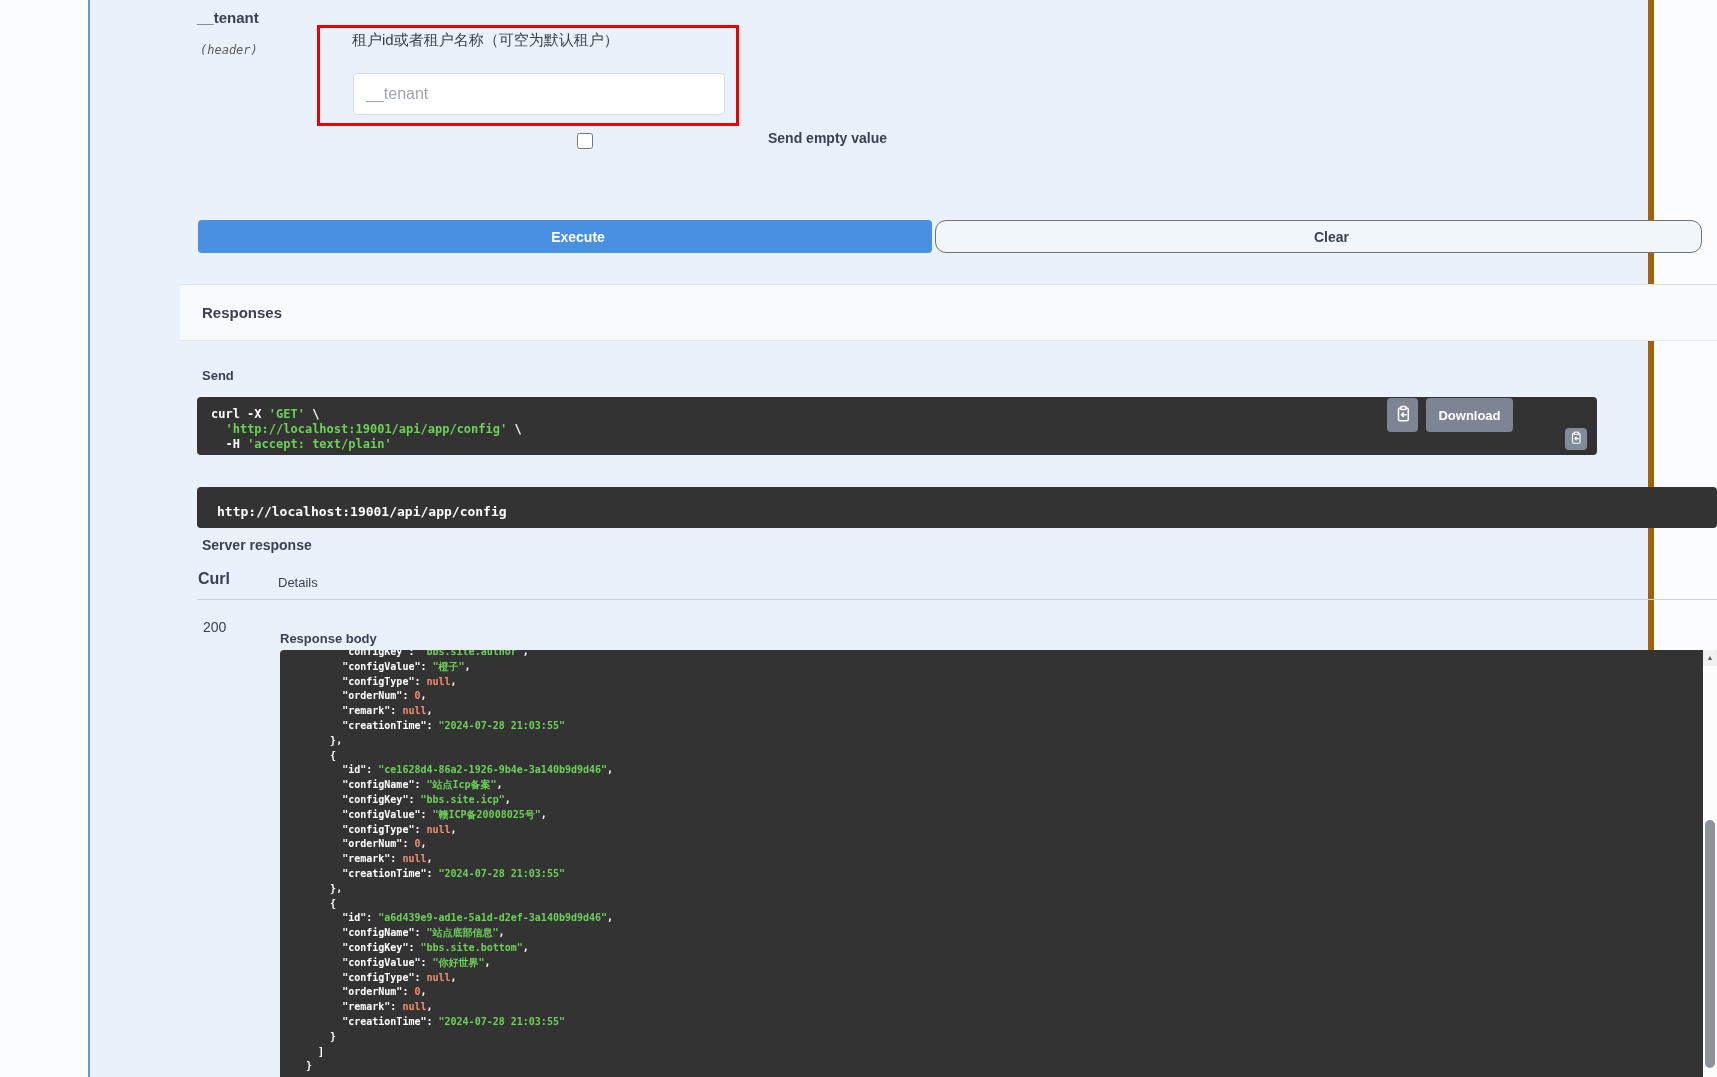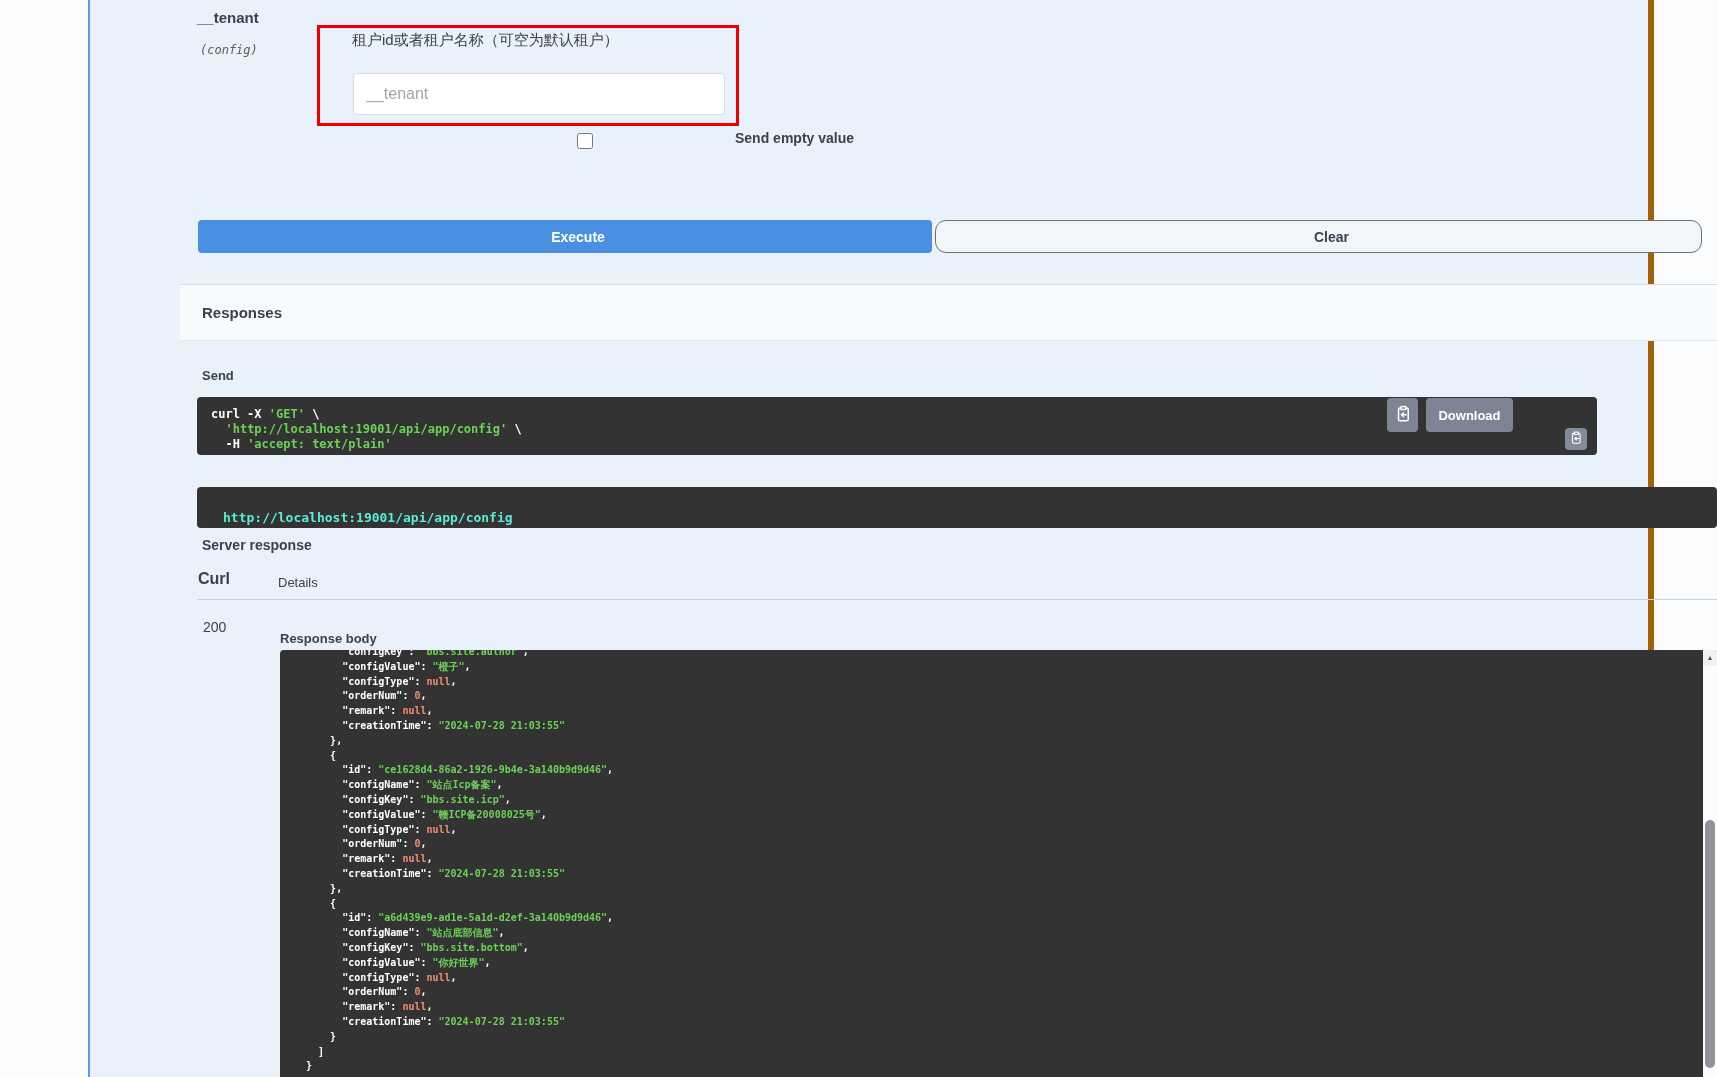--- a/index.html
+++ b/index.html
@@ -14,21 +14,21 @@
   .param-name{left:107px;top:9px;font-size:15px;font-weight:700;color:#3b4151;}
   .param-loc{left:110px;top:43px;font-size:12px;font-style:italic;color:#5a5a5a;
              font-family:"DejaVu Sans Mono",monospace;}
   .red-box{left:227px;top:25px;width:422px;height:101px;border:3px solid #ef0000;box-sizing:border-box;}
   .param-desc{left:262px;top:31px;font-size:15px;color:#3b4151;}
   .param-input{left:263px;top:73px;width:372px;height:42px;box-sizing:border-box;
                border:1px solid #d8dde3;border-radius:4px;background:#fff;
                font-size:16px;padding:0 12px;color:#3b4151;font-family:"Liberation Sans",sans-serif;}
   .param-input::placeholder{color:#9fa6ad;}
   .empty-checkbox{left:487px;top:133px;width:16px;height:16px;margin:0;}
-  .empty-label{left:645px;top:130px;font-size:14px;font-weight:700;color:#3b4151;}
+  .empty-label{left:678px;top:130px;font-size:14px;font-weight:700;color:#3b4151;}
 
   .btn{box-sizing:border-box;text-align:center;font-size:14px;font-weight:700;cursor:pointer;padding-left:32px;}
   .btn-execute{left:108px;top:220px;width:734px;height:33px;background:#4990e2;color:#fff;
                border:none;border-radius:4px;line-height:33px;}
   .btn-clear{left:845px;top:220px;width:767px;height:33px;background:#f1f6fb;color:#3b4151;
              border:1px solid #707070;border-radius:11px;line-height:31px;}
 
   .responses-band{left:90px;top:284px;width:1562px;height:57px;background:#f8fbfd;
                   border-top:1px solid #d8dfe7;border-bottom:1px solid #e2e8ef;box-sizing:border-box;
                   display:flex;align-items:center;padding-left:22px;}
@@ -40,22 +40,22 @@
   .lbl-server{left:112px;top:537px;font-size:14px;}
   .lbl-respbody{left:190px;top:631px;}
 
   .darkblock{background:#333333;border-radius:4px;box-sizing:border-box;}
   .curl-block{left:107px;top:397px;width:1400px;height:58px;}
   .curl-block pre{margin:0;padding:10px 30px 0 14px;font-family:"DejaVu Sans Mono",monospace;
                   font-size:12px;font-weight:700;line-height:15px;white-space:pre;}
   .copy-btn{position:absolute;right:10px;top:31px;width:22px;height:22px;background:#828b99;
             border:none;border-radius:4px;display:flex;align-items:center;justify-content:center;cursor:pointer;}
   .requrl-block{left:107px;top:487px;width:1520px;height:41px;}
-  .requrl-block pre{margin:10px;padding:13px 16px 0 16px;font-family:"DejaVu Sans Mono",monospace;
-                    font-size:13px;font-weight:700;color:#5eead4;line-height:15px;white-space:pre;}
+  .requrl-block pre{margin:4px;padding:13px 16px 0 16px;font-family:"DejaVu Sans Mono",monospace;
+                    font-size:13px;font-weight:700;color:#ffffff;line-height:15px;white-space:pre;}
 
   .col-code{left:108px;top:570px;font-size:16px;font-weight:700;}
   .col-details{left:188px;top:575px;font-size:13px;font-weight:400;}
   .table-rule{left:107px;top:599px;width:1520px;border-top:1px solid #ccd2d9;}
   .status-code{left:113px;top:619px;font-size:14px;color:#3b4151;}
 
   .resp-block{left:190px;top:650px;width:1437px;height:427px;border-radius:4px 4px 0 0;overflow:hidden;}
   .resp-block pre{margin:-5px 0 0 0;padding:0 24px 0 14px;font-family:"DejaVu Sans Mono",monospace;
                   font-size:10px;font-weight:700;line-height:14.8px;white-space:pre;}
 
@@ -77,21 +77,21 @@
                 border:none;border-radius:4px;color:#fff;font-size:13px;font-weight:700;
                 font-family:"Liberation Sans",sans-serif;cursor:pointer;}
 </style>
 </head>
 <body>
 
 <div class="stage">
   <div class="opblock">
 
     <div class="abs param-name">__tenant</div>
-    <div class="abs param-loc">(config)</div>
+    <div class="abs param-loc">(header)</div>
     <div class="abs red-box"></div>
     <div class="abs param-desc">租户id或者租户名称（可空为默认租户）</div>
     <input class="abs param-input" type="text" placeholder="__tenant" style="">
     <input class="abs empty-checkbox" type="checkbox" style="">
     <div class="abs empty-label">Send empty value</div>
 
     <button class="abs btn btn-execute">Execute</button>
     <button class="abs btn btn-clear">Clear</button>
 
     <div class="abs responses-band">

